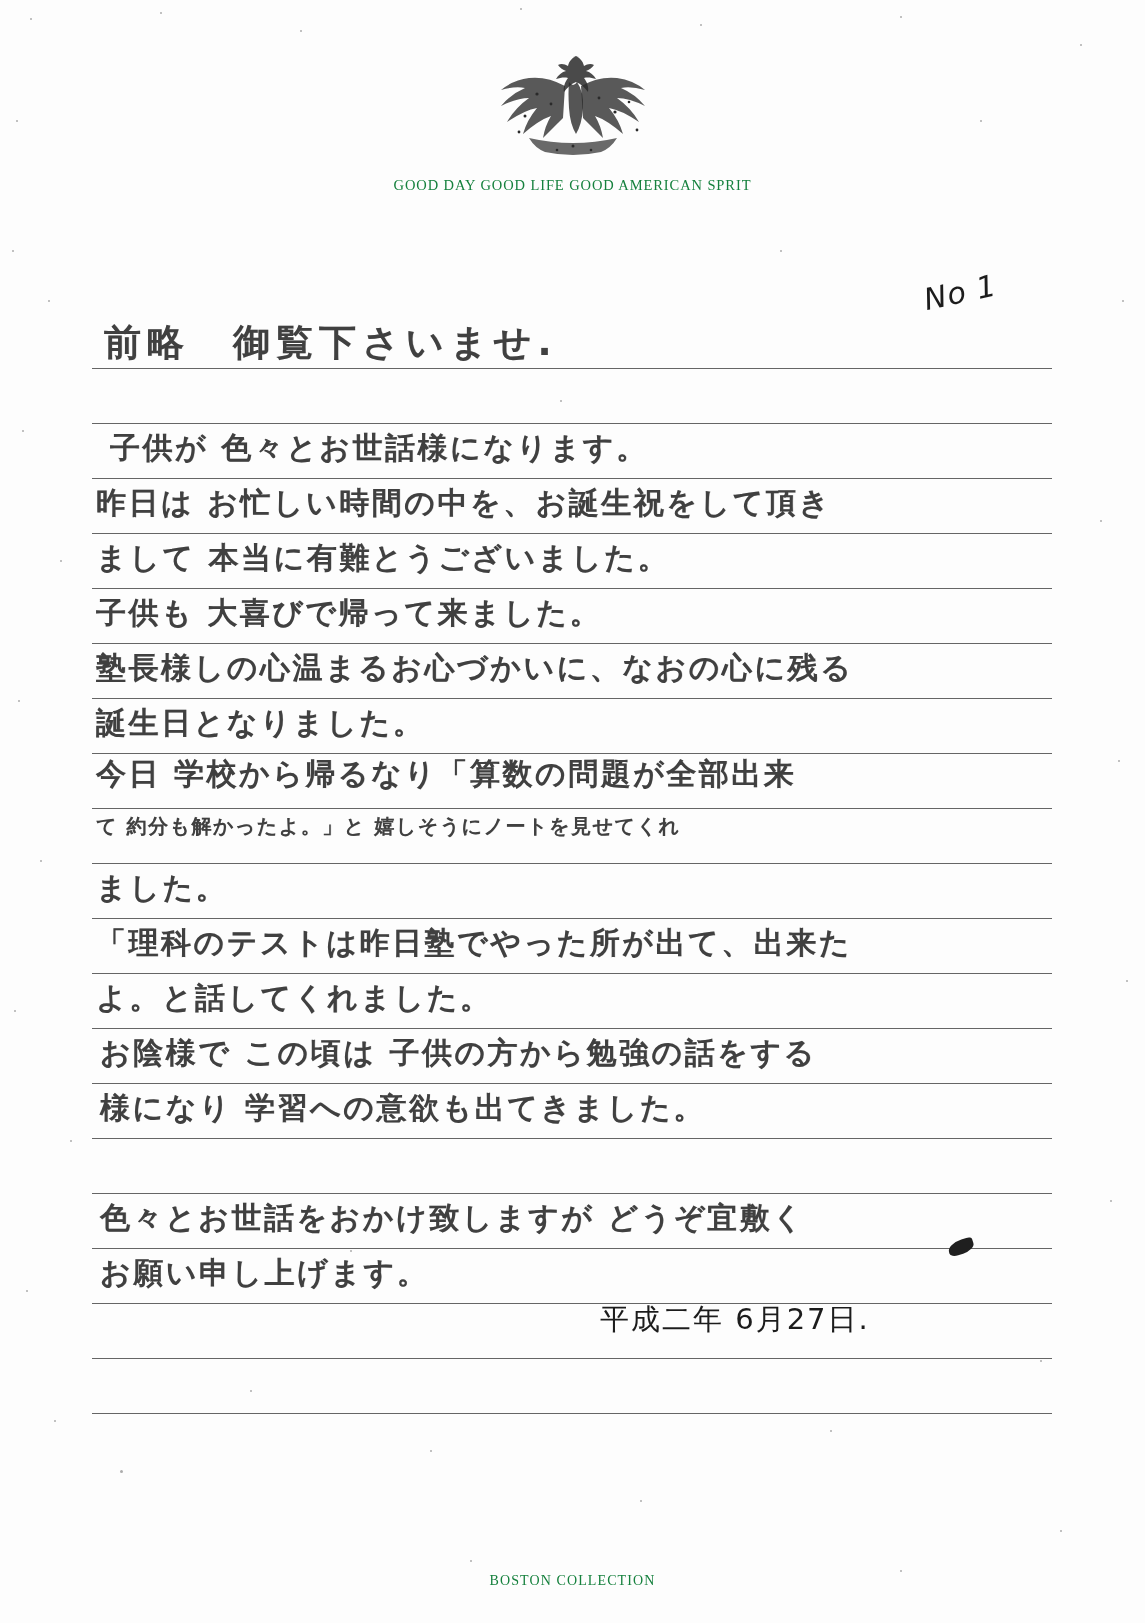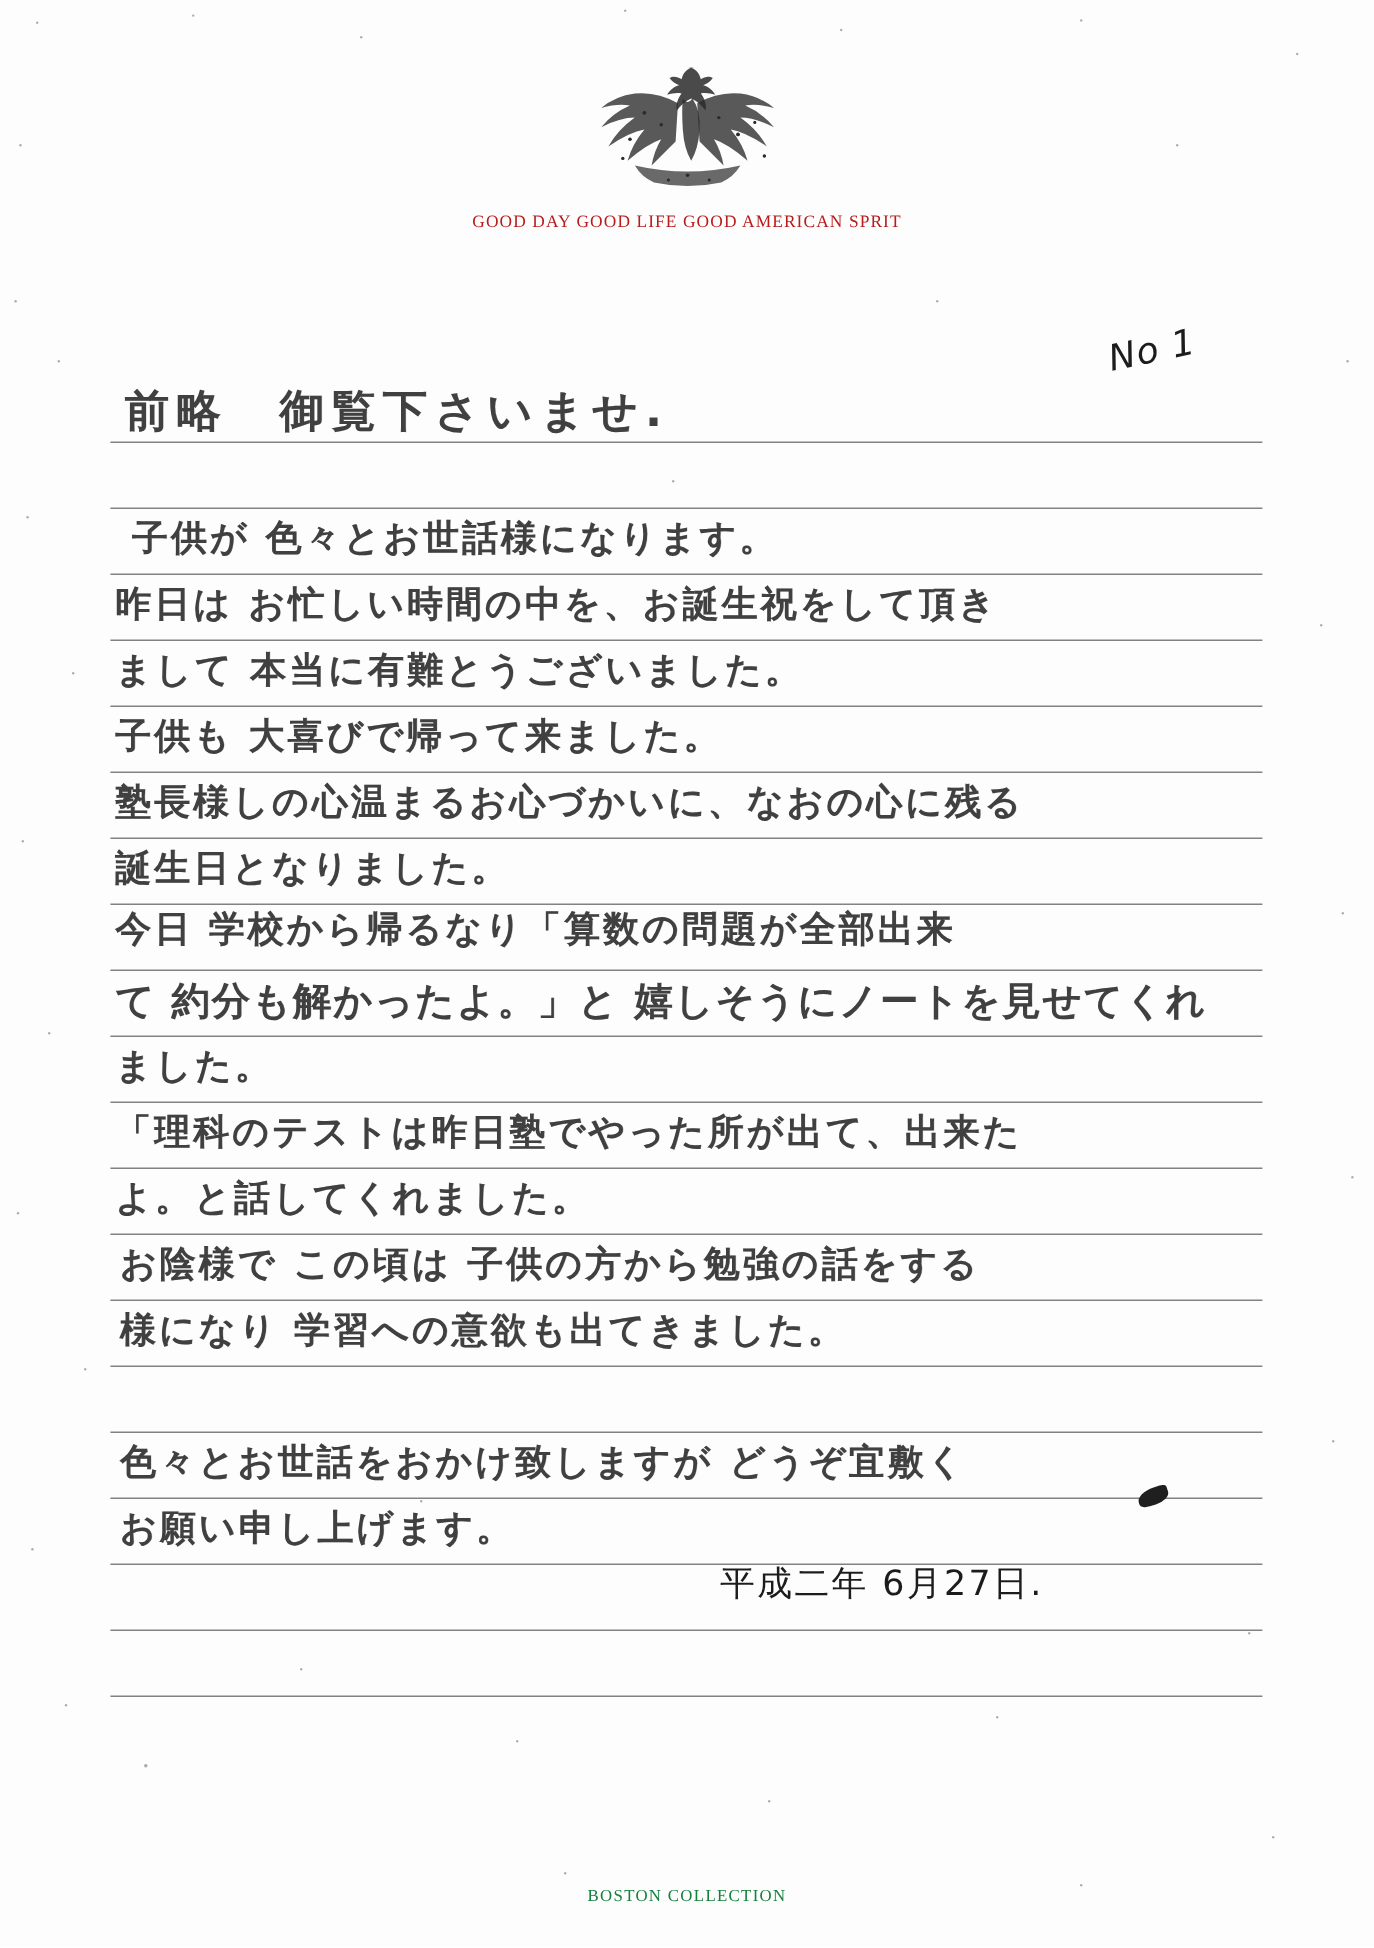--- a/index.html
+++ b/index.html
@@ -44,21 +44,21 @@
     height: 125px;
     margin: 0 auto;
     position: relative;
   }
   .crest svg { display: block; }
   .letterhead-tagline {
     margin-top: 10px;
     font-family: "Liberation Serif", serif;
     font-size: 14.5px;
     letter-spacing: 0.9px;
-    color: #b91c1c;
+    color: #15803d;
     white-space: nowrap;
   }
 
   
   .rules {
     position: absolute;
     left: 0;
     top: 0;
     width: 100%;
     height: 100%;
@@ -223,21 +223,21 @@
 
   <div class="hand hw-line hw-big" style="left:104px; top:318px;">前略　御覧下さいませ.</div>
 
   <div class="hand hw-line" style="left:110px; top:428px;">子供が 色々とお世話様になります。</div>
   <div class="hand hw-line" style="left:96px;  top:483px;">昨日は お忙しい時間の中を、お誕生祝をして頂き</div>
   <div class="hand hw-line" style="left:96px;  top:593px;">子供も 大喜びで帰って来ました。</div>
   <div class="hand hw-line" style="left:96px;  top:538px;">まして 本当に有難とうございました。</div>
   <div class="hand hw-line" style="left:96px;  top:648px;">塾長様しの心温まるお心づかいに、なおの心に残る</div>
   <div class="hand hw-line" style="left:96px;  top:703px;">誕生日となりました。</div>
   <div class="hand hw-line" style="left:96px;  top:714px;margin-top:40px;">今日 学校から帰るなり「算数の問題が全部出来</div>
-  <div class="hand hw-line" style="left:96px;  top:813px; font-size:32px; letter-spacing:1.5px;">て 約分も解かったよ。」と 嬉しそうにノートを見せてくれ</div>
+  <div class="hand hw-line" style="left:96px;  top:813px; font-size:20px; letter-spacing:1.5px;">て 約分も解かったよ。」と 嬉しそうにノートを見せてくれ</div>
   <div class="hand hw-line" style="left:96px;  top:868px;">ました。</div>
   <div class="hand hw-line" style="left:96px;  top:923px;">「理科のテストは昨日塾でやった所が出て、出来た</div>
   <div class="hand hw-line" style="left:100px; top:1033px;">お陰様で この頃は 子供の方から勉強の話をする</div>
   <div class="hand hw-line" style="left:96px;  top:978px;">よ。と話してくれました。</div>
   <div class="hand hw-line" style="left:100px; top:1088px;">様になり 学習への意欲も出てきました。</div>
   <div class="hand hw-line" style="left:100px; top:1198px;">色々とお世話をおかけ致しますが どうぞ宜敷く</div>
   <div class="hand hw-line" style="left:100px; top:1253px;">お願い申し上げます。</div>
 
   <div class="scribble" style="left:948px; top:1240px;"></div>
 

